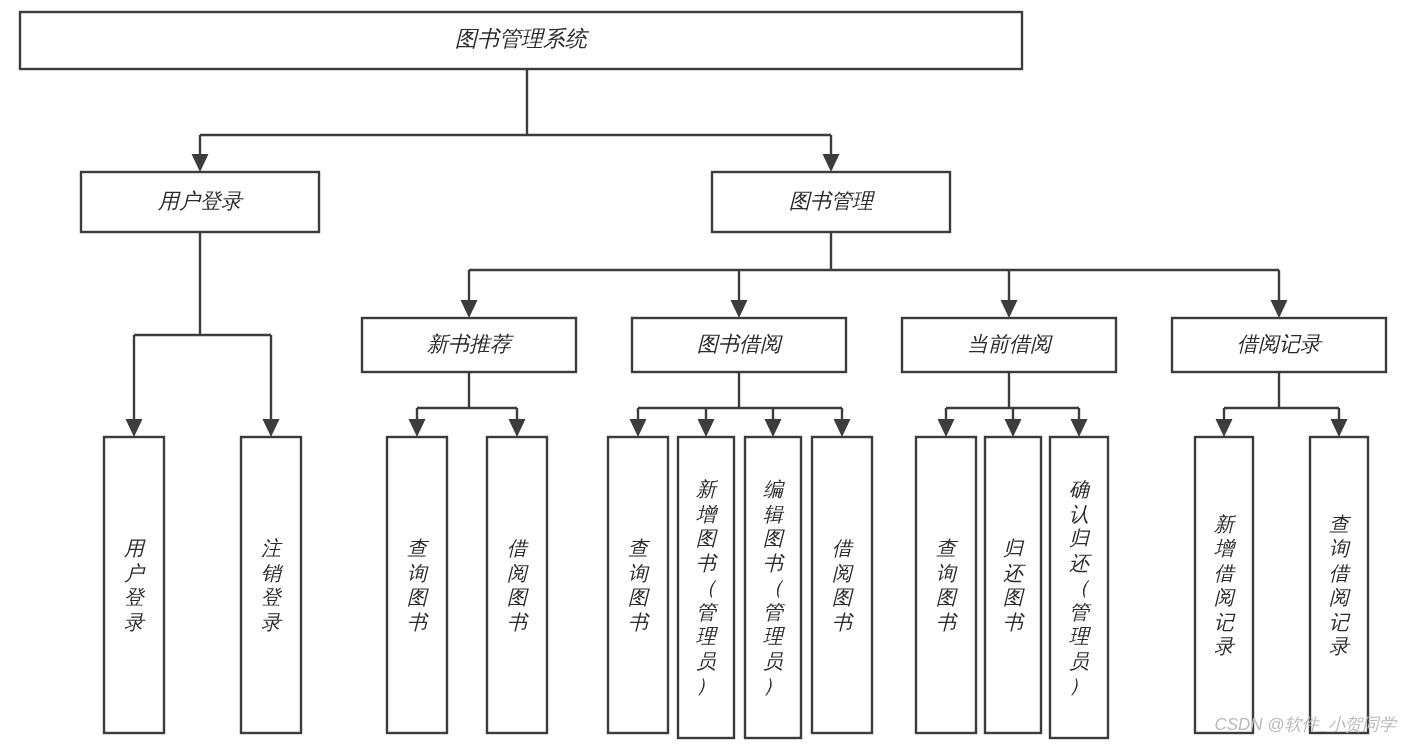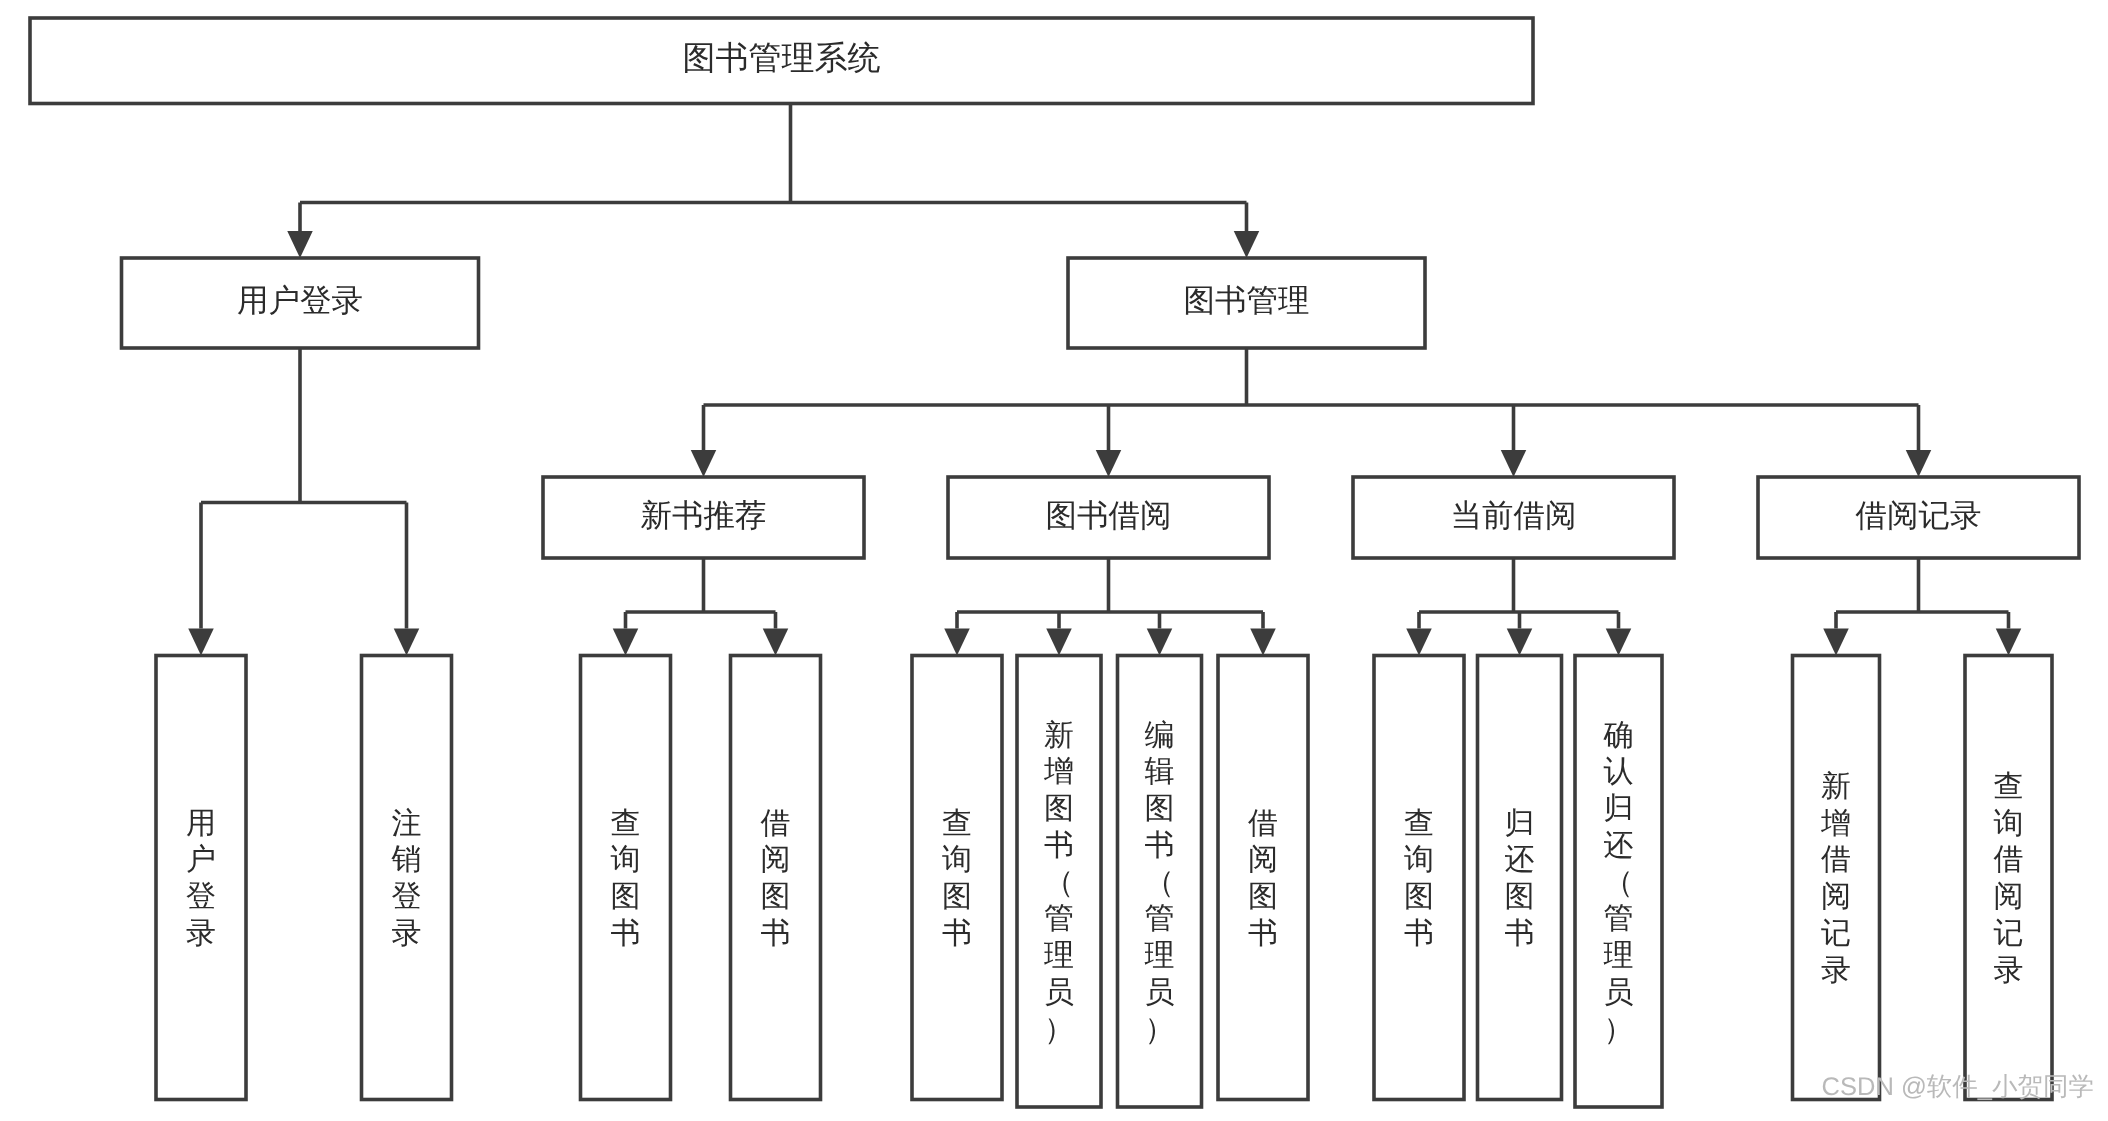--- a/index.html
+++ b/index.html
@@ -12,20 +12,21 @@
     width: 1405px;
     height: 747px;
     font-family: "Liberation Sans", "DejaVu Sans", sans-serif;
     overflow: hidden;
   }
   #diagram-root {
     position: relative;
     width: 1405px;
     height: 747px;
     background: #ffffff;
+    font-style: italic;
   }
   svg.diagram-canvas {
     position: absolute;
     left: 0;
     top: 0;
     width: 1405px;
     height: 747px;
     display: block;
   }
   .node-box {

